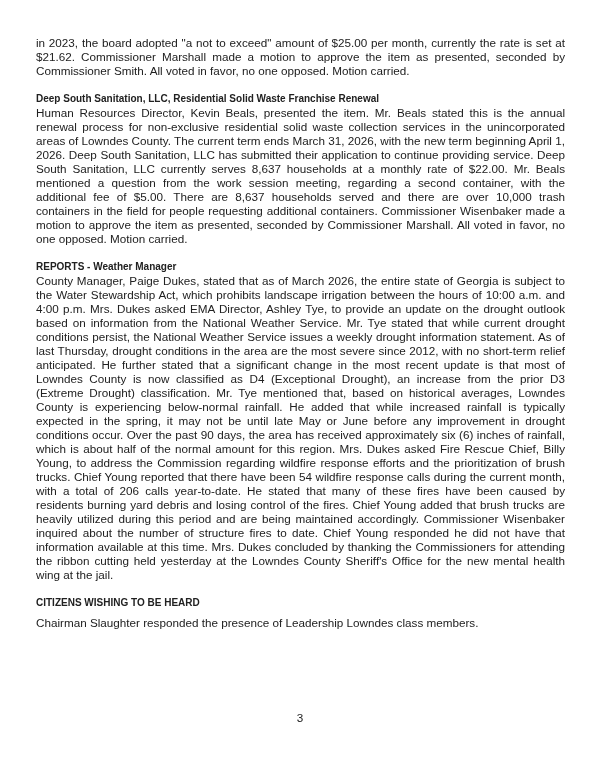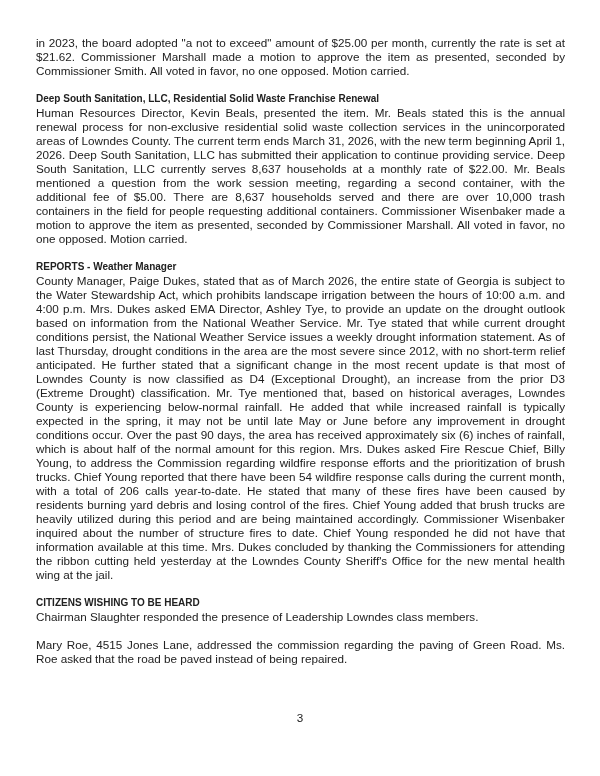--- a/index.html
+++ b/index.html
@@ -33,21 +33,21 @@
     text-align: justify;
   }
   h2.heading {
     font-size: 10px;
     line-height: 14px;
     font-weight: bold;
     margin: 0;
     text-align: left;
   }
   h2.heading.gap-after {
-    margin-bottom: 0;
+    margin-bottom: 6px;
   }
   .page-number {
     position: absolute;
     left: 0;
     right: 0;
     top: 711px;
     text-align: center;
     font-size: 11.7px;
     line-height: 14px;
     color: #212121;
@@ -65,17 +65,16 @@
     <p class="para">Human Resources Director, Kevin Beals, presented the item. Mr. Beals stated this is the annual renewal process for non-exclusive residential solid waste collection services in the unincorporated areas of Lowndes County. The current term ends March 31, 2026, with the new term beginning April 1, 2026. Deep South Sanitation, LLC has submitted their application to continue providing service. Deep South Sanitation, LLC currently serves 8,637 households at a monthly rate of $22.00. Mr. Beals mentioned a question from the work session meeting, regarding a second container, with the additional fee of $5.00. There are 8,637 households served and there are over 10,000 trash containers in the field for people requesting additional containers. Commissioner Wisenbaker made a motion to approve the item as presented, seconded by Commissioner Marshall. All voted in favor, no one opposed. Motion carried.</p>
 
     <h2 class="heading">REPORTS - Weather Manager</h2>
 
     <p class="para">County Manager, Paige Dukes, stated that as of March 2026, the entire state of Georgia is subject to the Water Stewardship Act, which prohibits landscape irrigation between the hours of 10:00 a.m. and 4:00 p.m. Mrs. Dukes asked EMA Director, Ashley Tye, to provide an update on the drought outlook based on information from the National Weather Service. Mr. Tye stated that while current drought conditions persist, the National Weather Service issues a weekly drought information statement. As of last Thursday, drought conditions in the area are the most severe since 2012, with no short-term relief anticipated. He further stated that a significant change in the most recent update is that most of Lowndes County is now classified as D4 (Exceptional Drought), an increase from the prior D3 (Extreme Drought) classification. Mr. Tye mentioned that, based on historical averages, Lowndes County is experiencing below-normal rainfall. He added that while increased rainfall is typically expected in the spring, it may not be until late May or June before any improvement in drought conditions occur. Over the past 90 days, the area has received approximately six (6) inches of rainfall, which is about half of the normal amount for this region. Mrs. Dukes asked Fire Rescue Chief, Billy Young, to address the Commission regarding wildfire response efforts and the prioritization of brush trucks. Chief Young reported that there have been 54 wildfire response calls during the current month, with a total of 206 calls year-to-date. He stated that many of these fires have been caused by residents burning yard debris and losing control of the fires. Chief Young added that brush trucks are heavily utilized during this period and are being maintained accordingly. Commissioner Wisenbaker inquired about the number of structure fires to date. Chief Young responded he did not have that information available at this time. Mrs. Dukes concluded by thanking the Commissioners for attending the ribbon cutting held yesterday at the Lowndes County Sheriff's Office for the new mental health wing at the jail.</p>
 
     <h2 class="heading gap-after">CITIZENS WISHING TO BE HEARD</h2>
 
     <p class="para">Chairman Slaughter responded the presence of Leadership Lowndes class members.</p>
 
-    <p class="para">Mary Roe, 4515 Jones Lane, addressed the commission regarding the paving of Green Road. Ms. Roe asked that the road be paved instead of being repaired.</p>
   </div>
 
   <div class="page-number">3</div>
 </div>
 
 </body></html>

